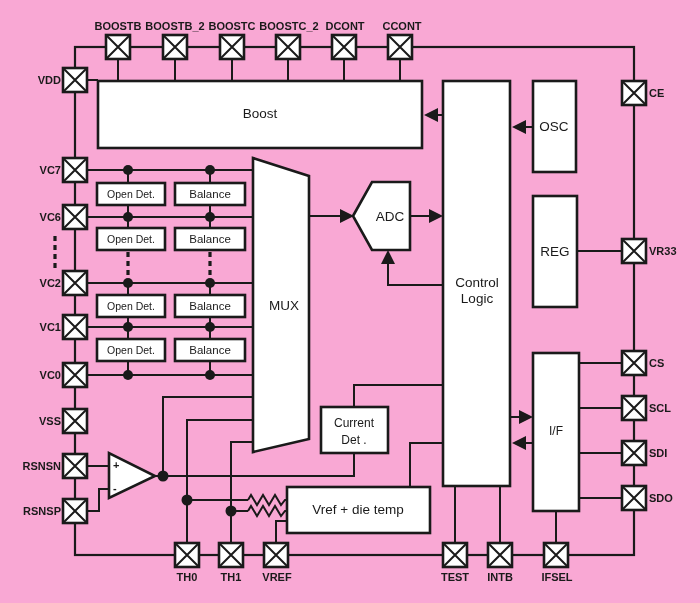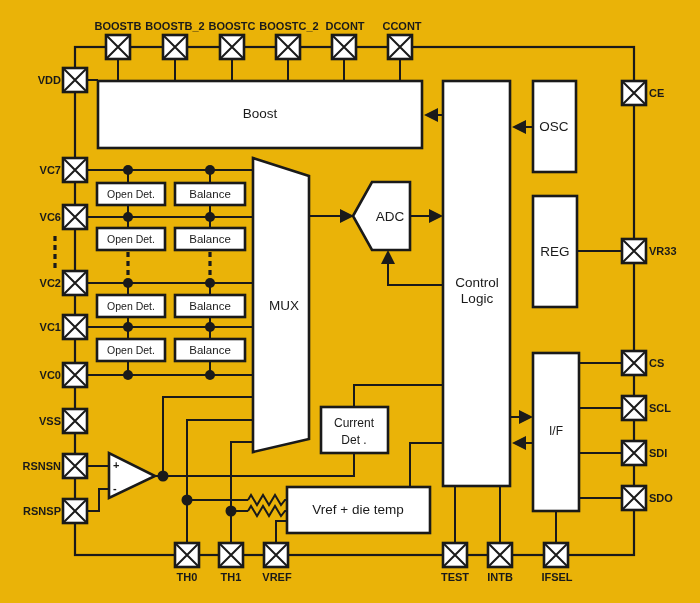--- a/index.html
+++ b/index.html
@@ -1,16 +1,16 @@
 <!DOCTYPE html>
 <html><head>
 <meta charset="utf-8">
 <style>
   html,body{margin:0;padding:0;background:#ffffff;}
-  .canvas{position:relative;width:700px;height:603px;background:#eab308;overflow:hidden;}
+  .canvas{position:relative;width:700px;height:603px;background:#f9a8d4;overflow:hidden;}
   svg{position:absolute;left:0;top:0;}
   .wire{stroke:#1a1a1a;stroke-width:2;fill:none;}
   .border{stroke:#1a1a1a;stroke-width:2.2;fill:none;}
   .blockrect{stroke:#1a1a1a;stroke-width:2.6;fill:#ffffff;}
   .dash{stroke:#1a1a1a;stroke-width:3.2;stroke-dasharray:5 4;fill:none;}
   .dot{fill:#1a1a1a;stroke:none;}
   .arrow{fill:#1a1a1a;stroke:none;}
   text{font-family:"Liberation Sans","DejaVu Sans",sans-serif;fill:#1a1a1a;}
   .pinlbl{font-size:11px;font-weight:700;}
   .blklbl{font-size:13.5px;}

